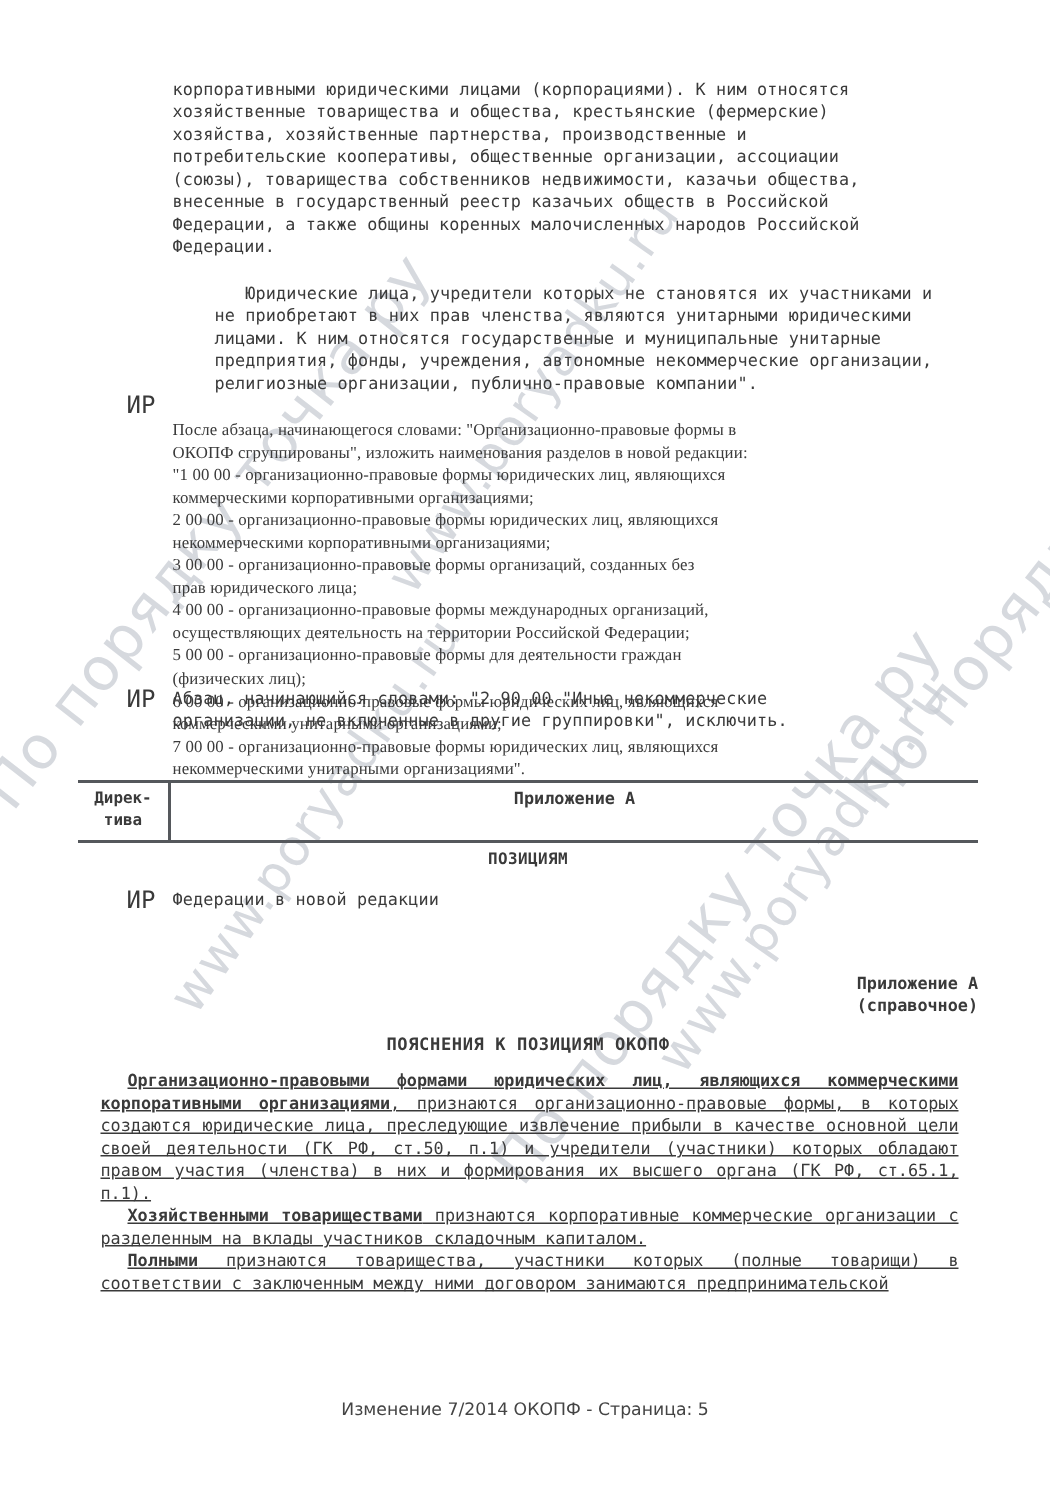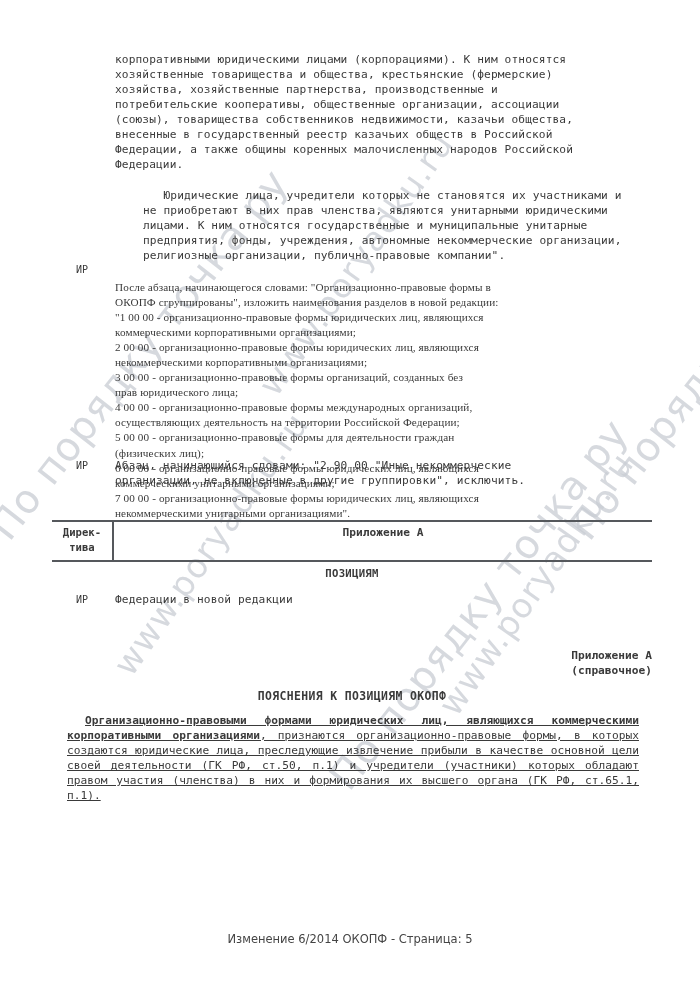--- a/index.html
+++ b/index.html
@@ -60,22 +60,23 @@
     color: #3a3a3a;
   }
 
   .body-col {
     left: 115px;
     width: 500px;
   }
   .marker {
     left: 76px;
     width: 36px;
-    font-size: 10px;
-    line-height: 15.05px;
+    font-size: 16px;
+    line-height: 15.05px;
+    text-align: center;
   }
 
   
   .rev-table {
     position: absolute;
     left: 52px;
     top: 520px;
     width: 600px;
     height: 42px;
     z-index: 10;
@@ -259,18 +260,20 @@
 
     <div class="appendix-ref">
       <div>Приложение А</div>
       <div>(справочное)</div>
     </div>
 
     <div class="section-title">ПОЯСНЕНИЯ К ПОЗИЦИЯМ ОКОПФ</div>
 
     <div class="explan">
       <p><b>Организационно-правовыми формами юридических лиц, являющихся коммерческими корпоративными организациями</b><span>, признаются организационно-правовые формы, в которых создаются юридические лица, преследующие извлечение прибыли в качестве основной цели своей деятельности (ГК РФ, ст.50, п.1) и учредители (участники) которых обладают правом участия (членства) в них и формирования их высшего органа (ГК РФ, ст.65.1, п.1).</span></p>
+      <p><b>Хозяйственными товариществами</b><span> признаются корпоративные коммерческие организации с разделенным на вклады участников складочным капиталом.</span></p>
+      <p><b>Полными</b><span> признаются товарищества, участники которых (полные товарищи) в соответствии с заключенным между ними договором занимаются предпринимательской</span></p>
     </div>
 
-    <div class="footer">Изменение 6/2014 ОКОПФ - Страница: 5</div>
+    <div class="footer">Изменение 7/2014 ОКОПФ - Страница: 5</div>
 
   </div>
 </div>
 
 </body></html>

